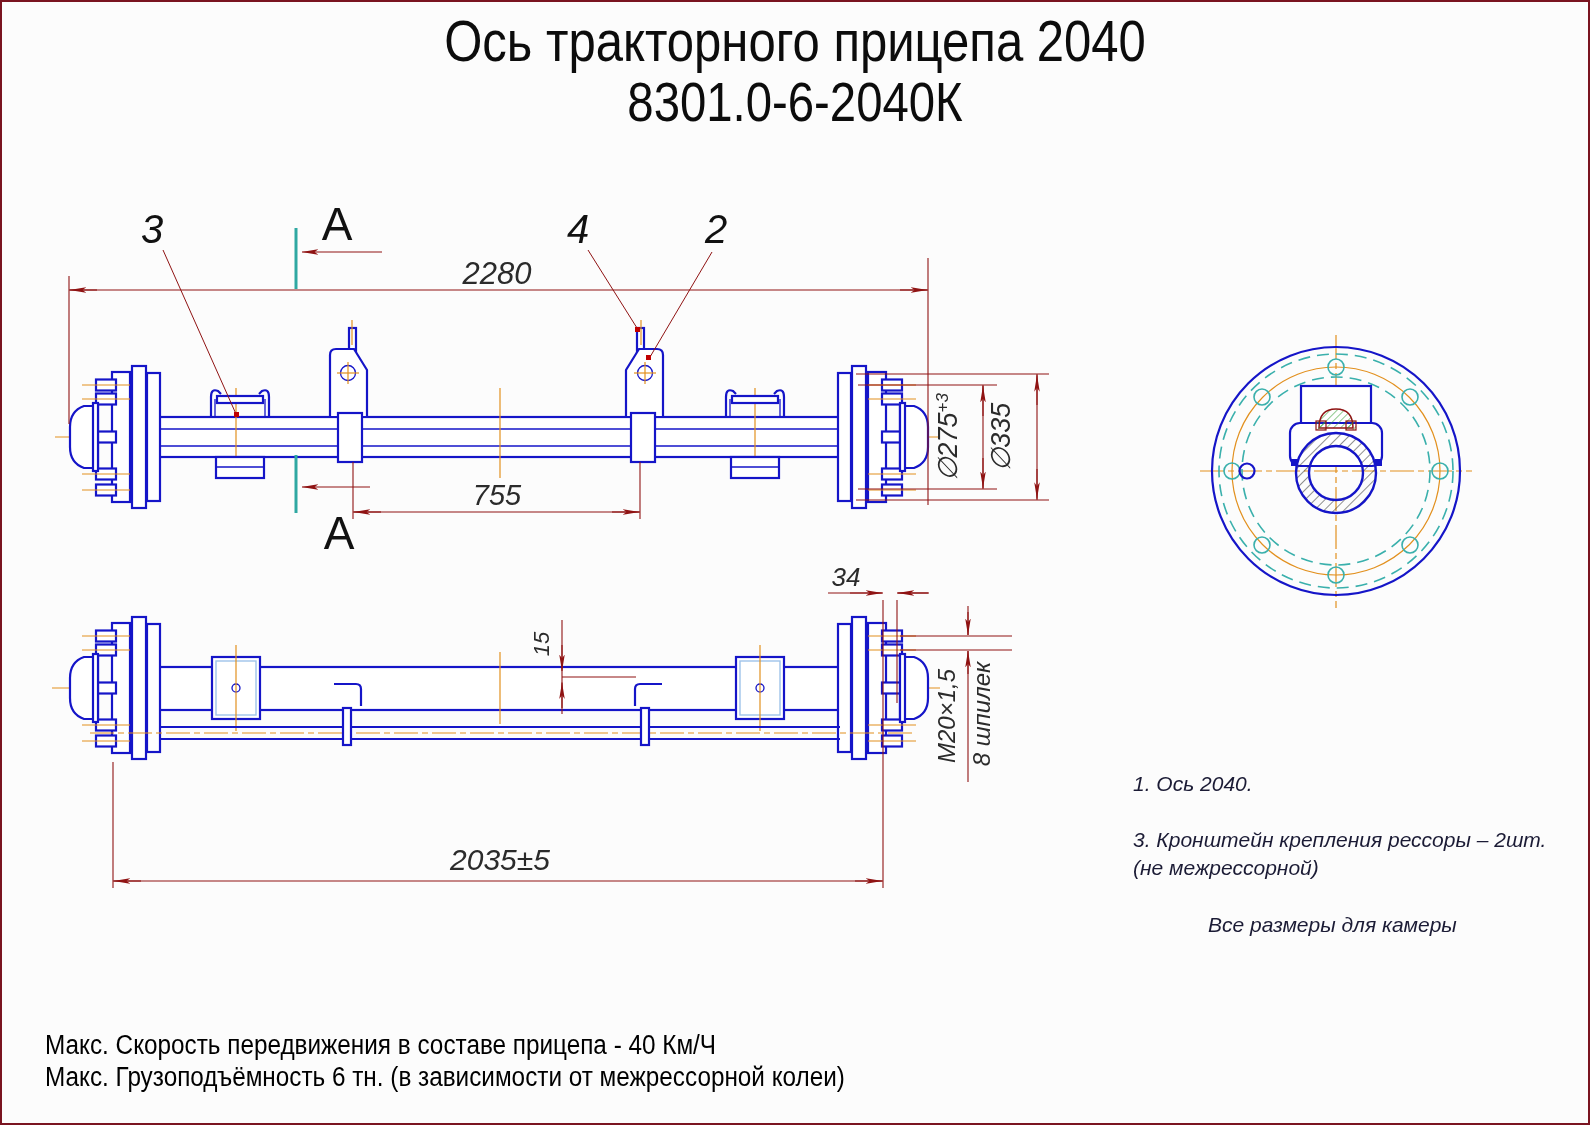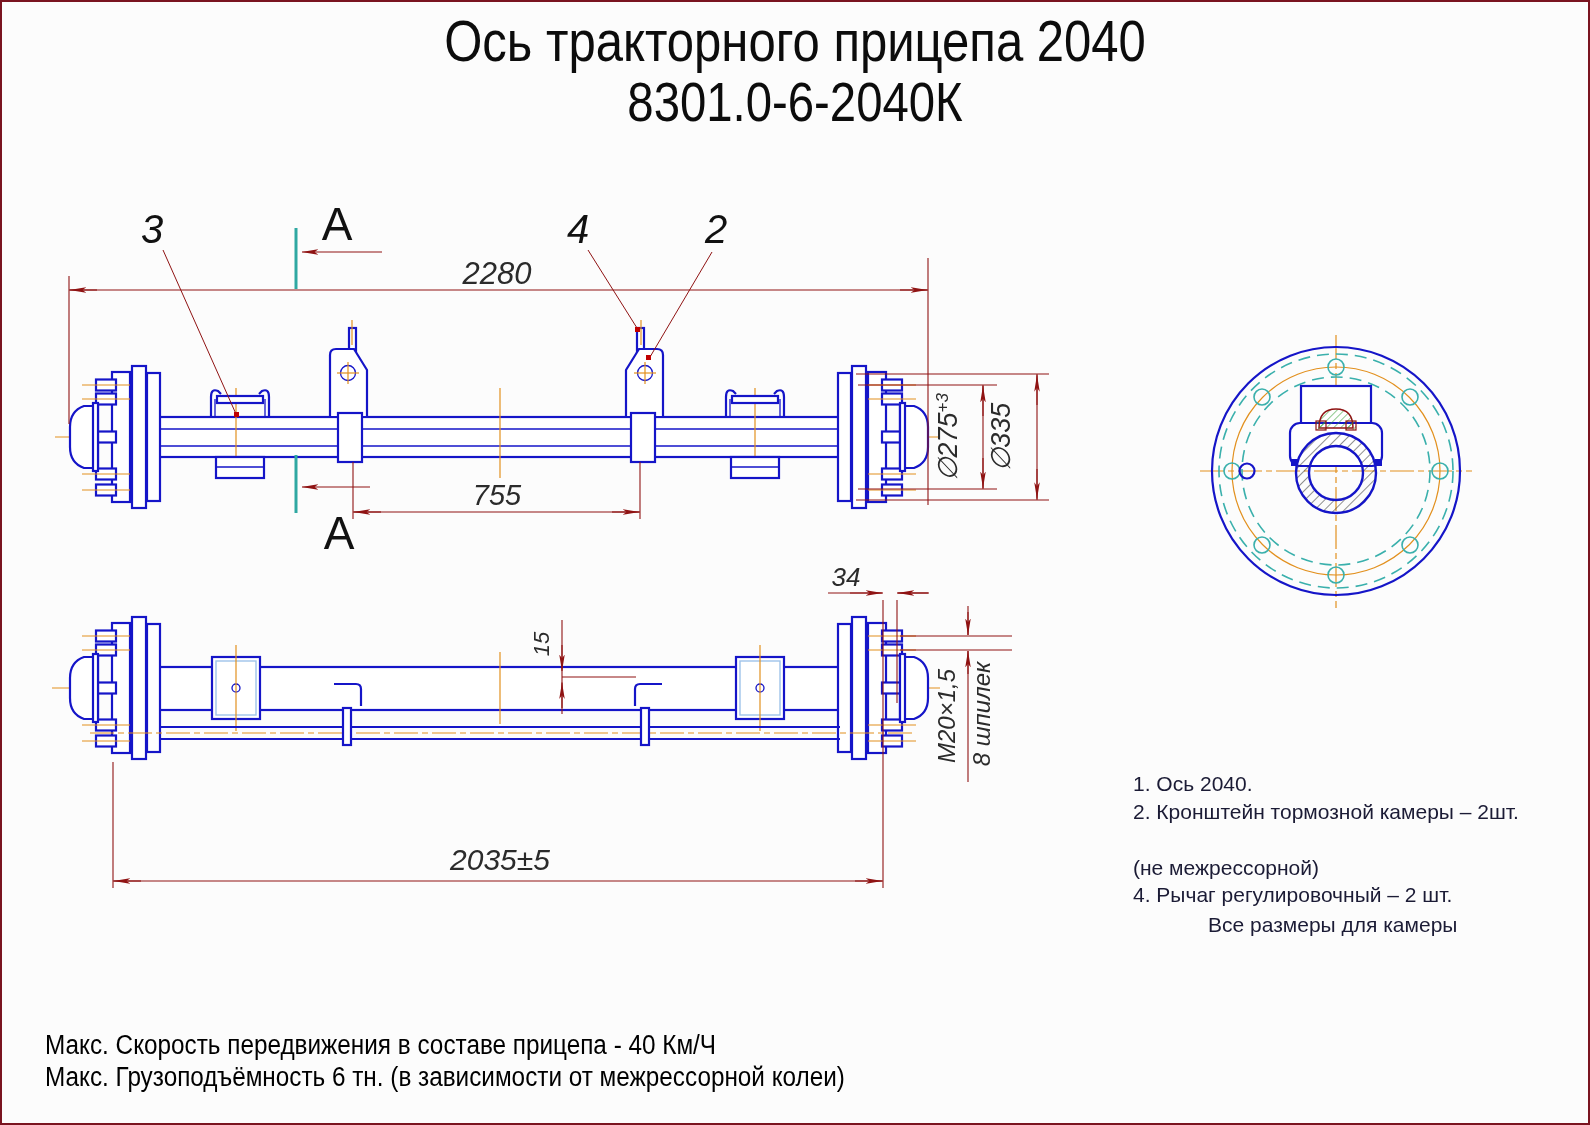--- a/index.html
+++ b/index.html
@@ -17,21 +17,21 @@
   .ld {stroke:#8f1313;stroke-width:1;fill:none}
   .tl {stroke:#2fa8a2;stroke-width:3;fill:none}
   .tc {stroke:#3ab0ac;stroke-width:1.6;fill:none}
   text.dt{font-family:"Liberation Sans",sans-serif;font-style:italic;fill:#2b2b2b}
   text.co{font-family:"Liberation Sans",sans-serif;font-style:italic;font-size:40px;fill:#111}
   text.sa{font-family:"Liberation Sans",sans-serif;font-size:46px;fill:#111}
   .title{position:absolute;left:0;top:10px;width:1590px;text-align:center;
          transform:scaleX(.86);transform-origin:50% 0;color:#0c0c0c}
   .title .l1{font-size:57px;line-height:62px}
   .title .l2{font-size:55px;line-height:60px}
-  .note{position:absolute;left:1133px;font-size:21px;color:#1b1b35;
+  .note{position:absolute;left:1133px;font-style:italic;font-size:21px;color:#1b1b35;
         white-space:nowrap}
   .spec{position:absolute;left:45px;font-size:27px;color:#000;white-space:nowrap;
         transform:scaleX(.9);transform-origin:0 0}
 </style>
 </head>
 <body>
 
 <div class="page">
 
 <svg width="1590" height="1125" viewBox="0 0 1590 1125">
@@ -238,22 +238,21 @@
     <rect x="1346" y="421" width="10" height="9" fill="url(#hatchg)" stroke="#8f1313" stroke-width="1.2"></rect>
   </g>
 </svg>
 
 <div class="title">
   <div class="l1">Ось тракторного прицепа 2040</div>
   <div class="l2">8301.0-6-2040К</div>
 </div>
 
 <div class="note" style="top:772px">1. Ось 2040.</div>
-<div class="note" style="top:800px">2. Кронштейн тормозной камеры – 2шт.</div>
+<div class="note" style="top:828px">3. Кронштейн крепления рессоры – 2шт.</div>
 <div class="note" style="top:856px">(не межрессорной)</div>
-<div class="note" style="top:883px">4. Рычаг регулировочный – 2 шт.</div>
 <div class="note" style="top:913px;left:1208px">Все размеры для камеры</div>
 
 <div class="spec" style="top:1030px">Макс. Скорость передвижения в составе прицепа - 40 Км/Ч</div>
 <div class="spec" style="top:1062px">Макс. Грузоподъёмность 6 тн. (в зависимости от межрессорной колеи)</div>
 
 <div class="frame"></div>
 </div>
 
 </body></html>

